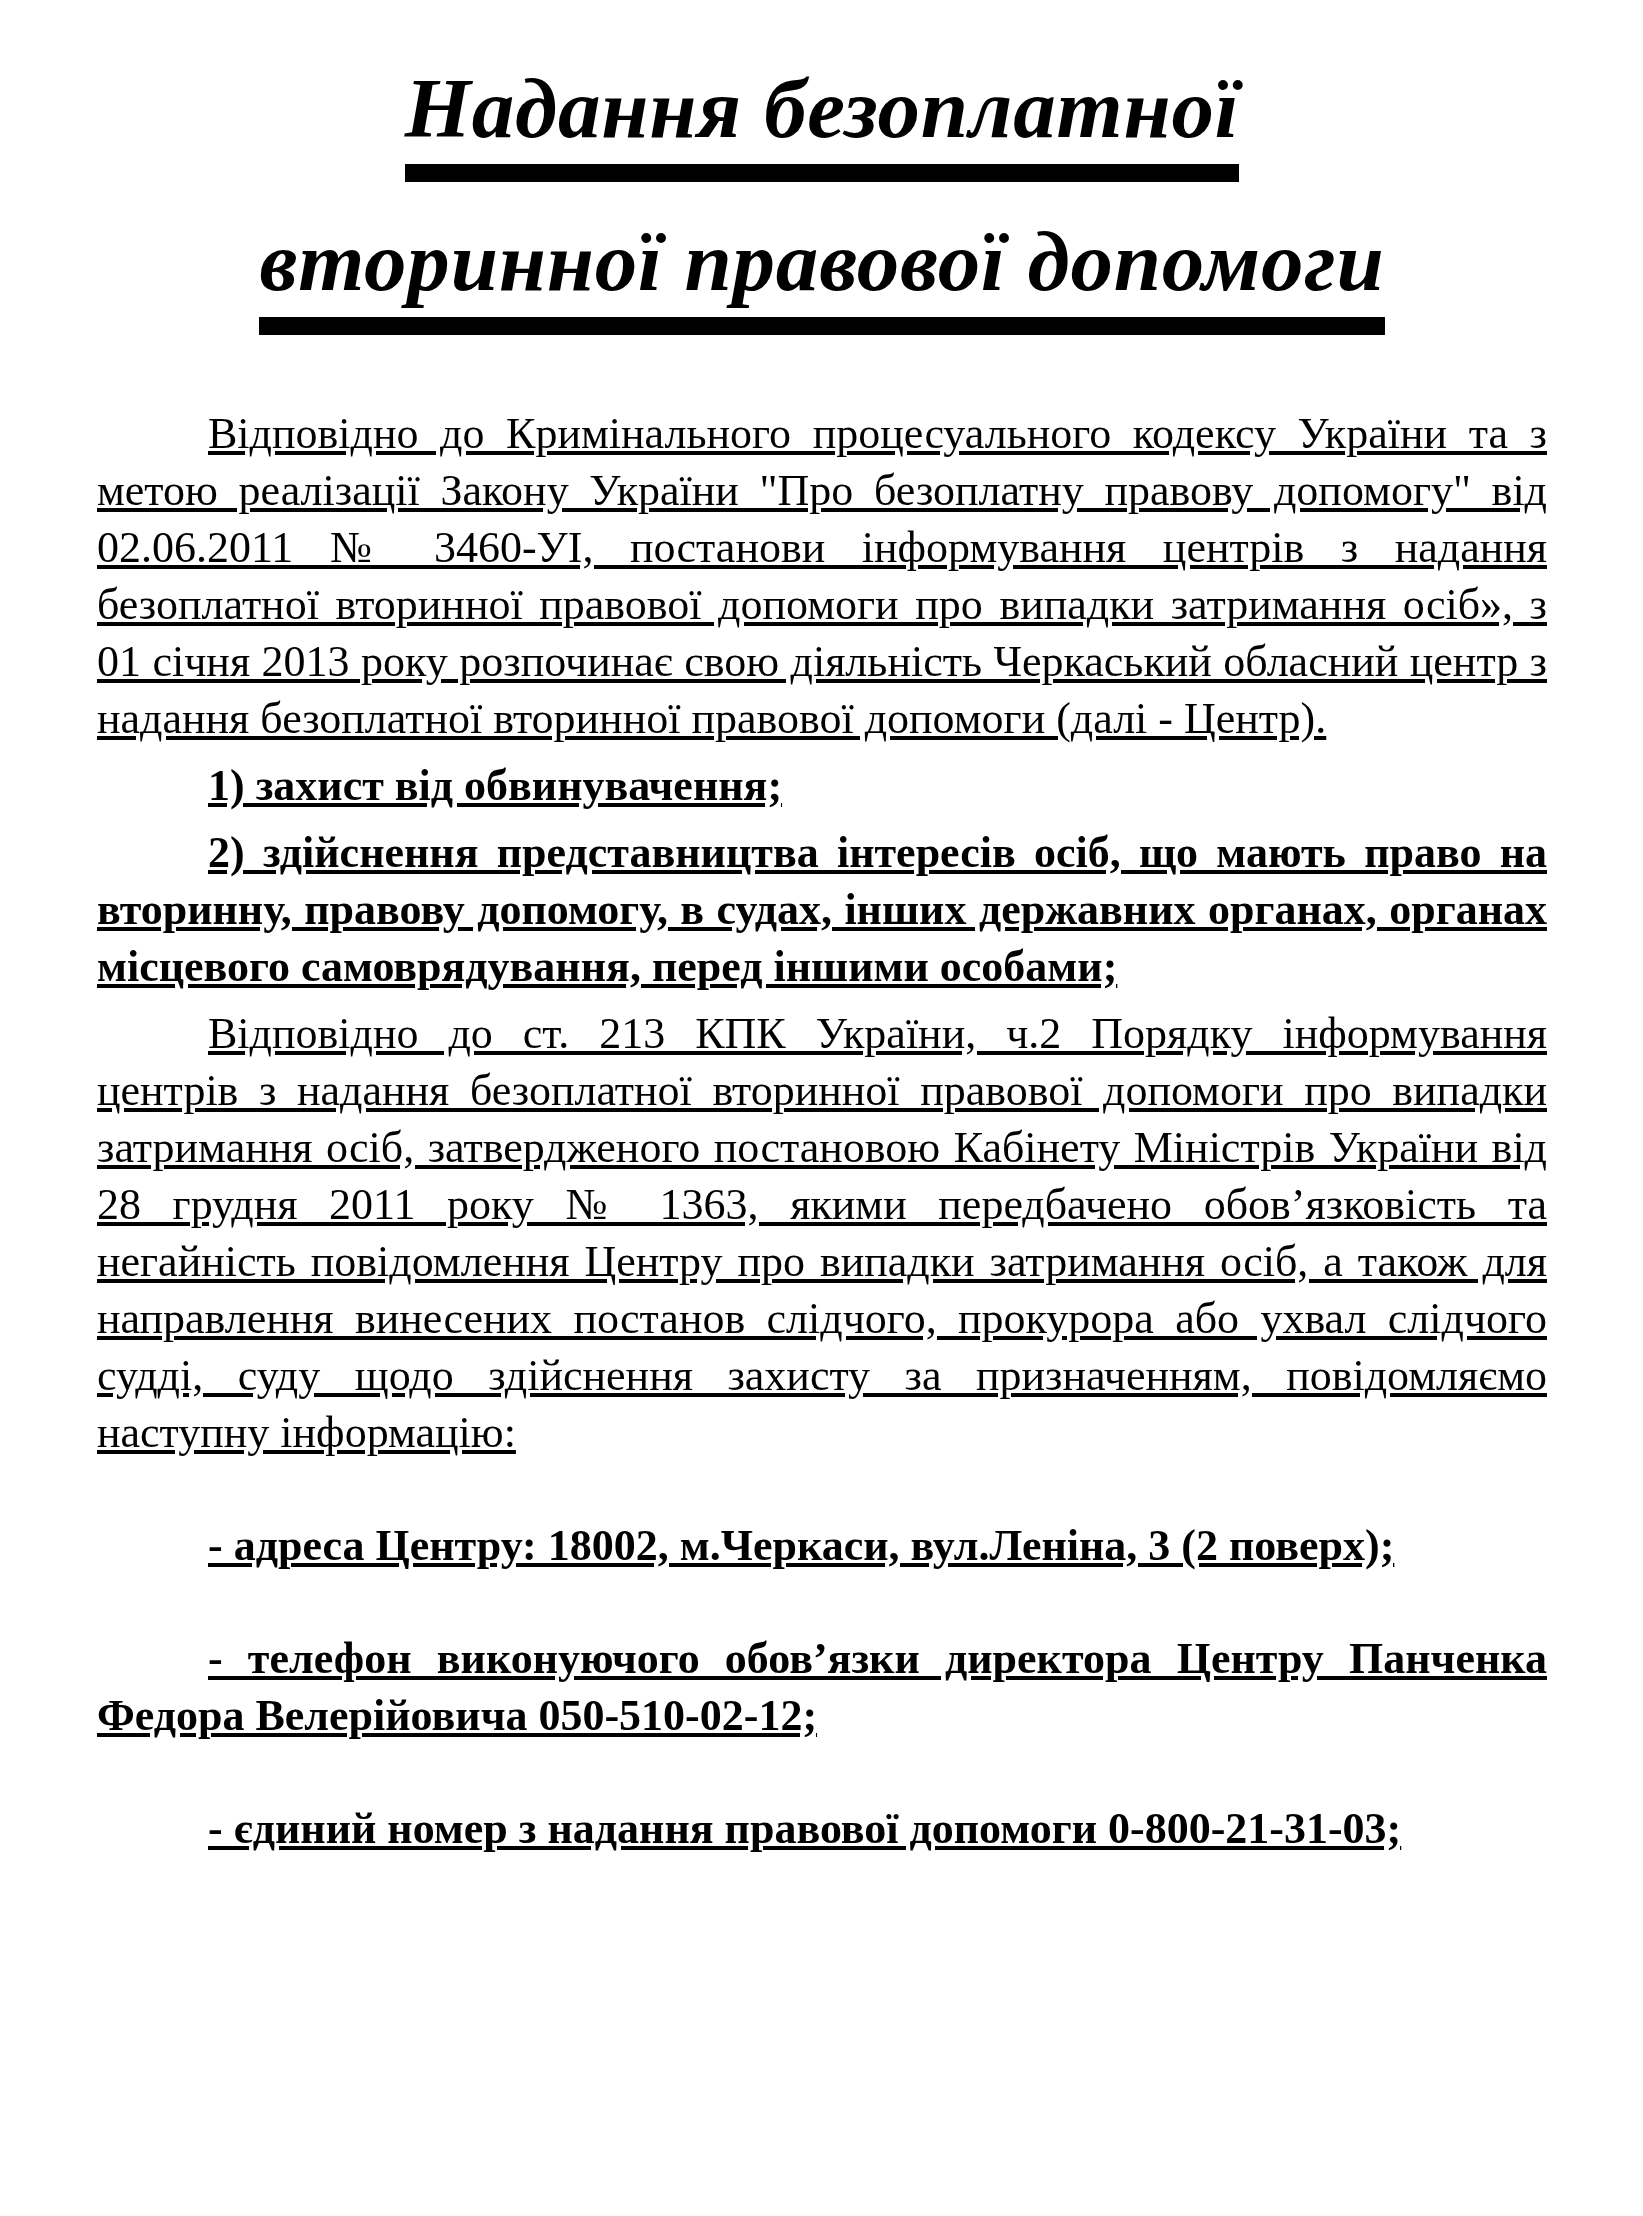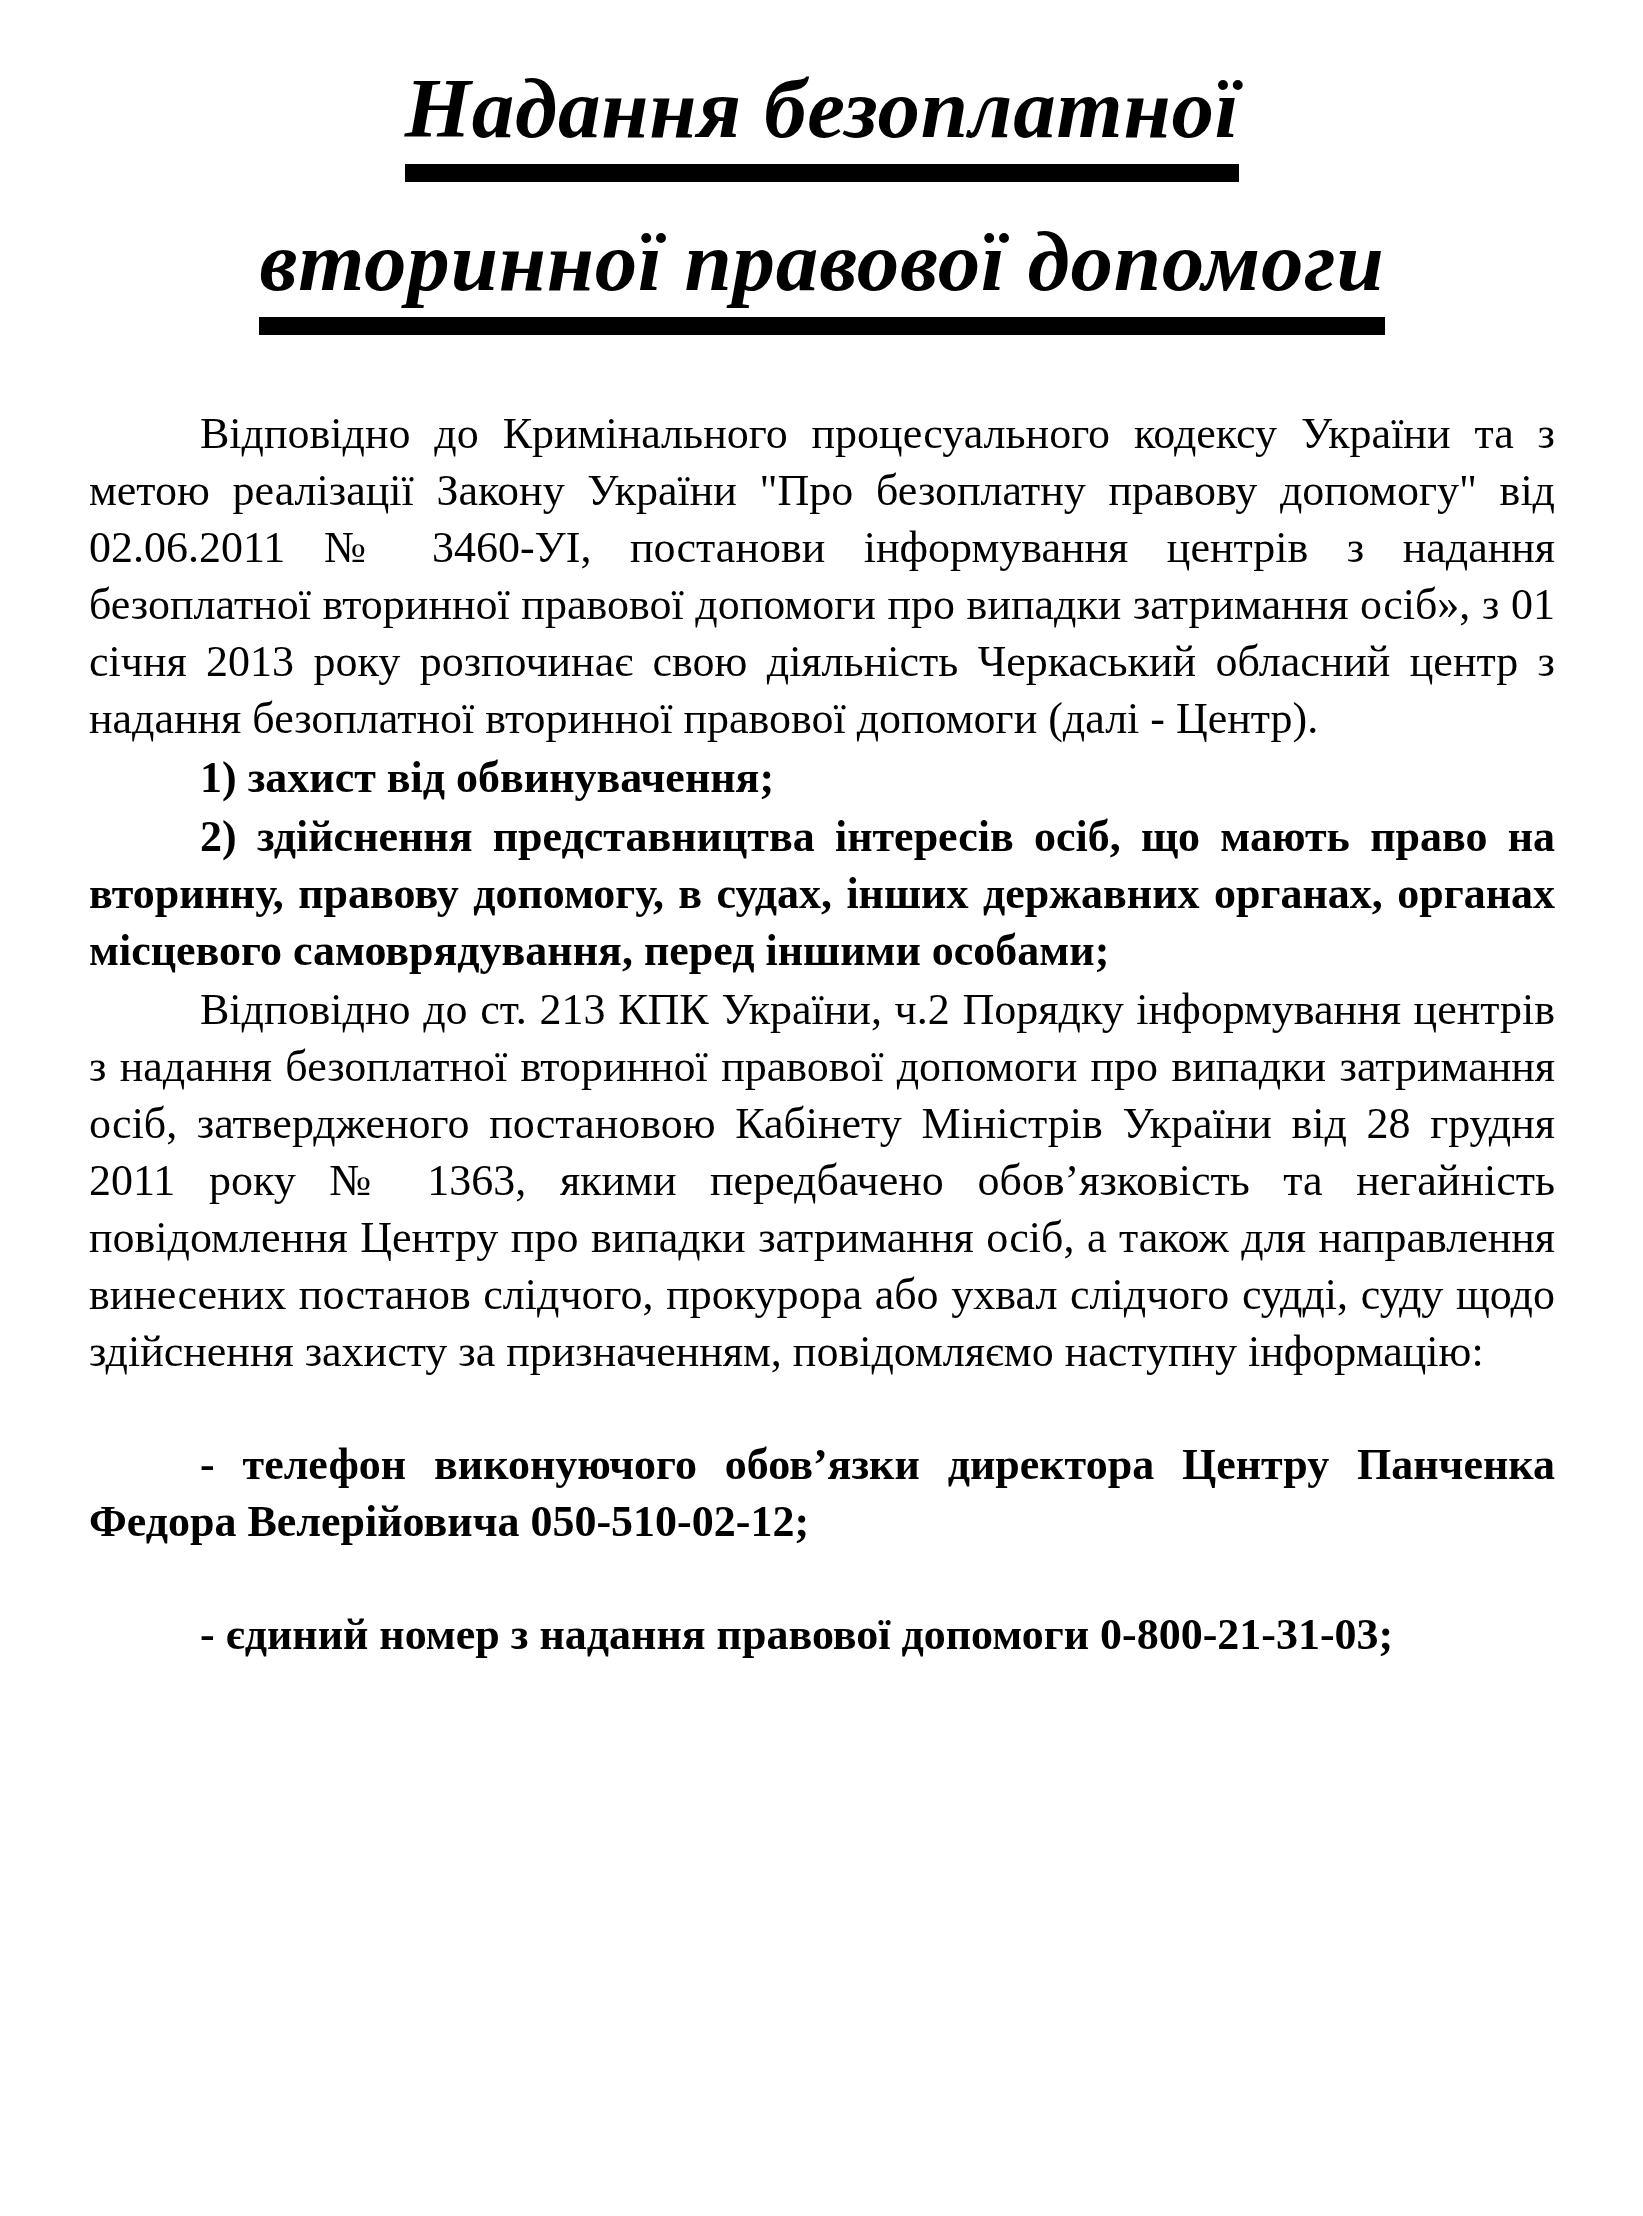--- a/index.html
+++ b/index.html
@@ -38,22 +38,23 @@
     border-bottom: 18px solid #000000;
     padding-bottom: 10.7px;
   }
   .doc-body {
     margin-top: 70px;
     font-size: 44px;
     line-height: 57px;
     text-align: justify;
   }
   .para {
-    margin: 2px;
+    margin: 10px;
     text-indent: 111px;
+    text-decoration: underline;
   }
   .bold {
     font-weight: bold;
   }
   .contact {
     margin-top: 56px;
   }
 </style>
 </head>
 <body>
@@ -74,20 +75,21 @@
     <p class="para">Відповідно до Кримінального процесуального кодексу України та з метою реалізації Закону України "Про безоплатну правову допомогу" від 02.06.2011 № 3460-УІ, постанови інформування центрів з надання безоплатної вторинної правової допомоги про випадки затримання осіб», з 01 січня 2013 року розпочинає свою діяльність Черкаський обласний центр з надання безоплатної вторинної правової допомоги (далі - Центр).</p>
 
 
     <p class="para bold">1) захист від обвинувачення;</p>
 
     <p class="para bold">2) здійснення представництва інтересів осіб, що мають право на вторинну, правову допомогу, в судах, інших державних органах, органах місцевого самоврядування, перед іншими особами;</p>
 
 
     <p class="para">Відповідно до ст. 213 КПК України, ч.2 Порядку інформування центрів з надання безоплатної вторинної правової допомоги про випадки затримання осіб, затвердженого постановою Кабінету Міністрів України від 28 грудня 2011 року № 1363, якими передбачено обов’язковість та негайність повідомлення Центру про випадки затримання осіб, а також для направлення винесених постанов слідчого, прокурора або ухвал слідчого судді, суду щодо здійснення захисту за призначенням, повідомляємо наступну інформацію:</p>
 
+    <p class="para bold contact">- адреса Центру: 18002, м.Черкаси, вул.Леніна, 3 (2 поверх);</p>
 
 
     <p class="para bold contact">- телефон виконуючого обов’язки директора Центру Панченка Федора Велерійовича 050-510-02-12;</p>
 
     <p class="para bold contact">- єдиний номер з надання правової допомоги 0-800-21-31-03;</p>
 
   </div>
 
 </div>
 

